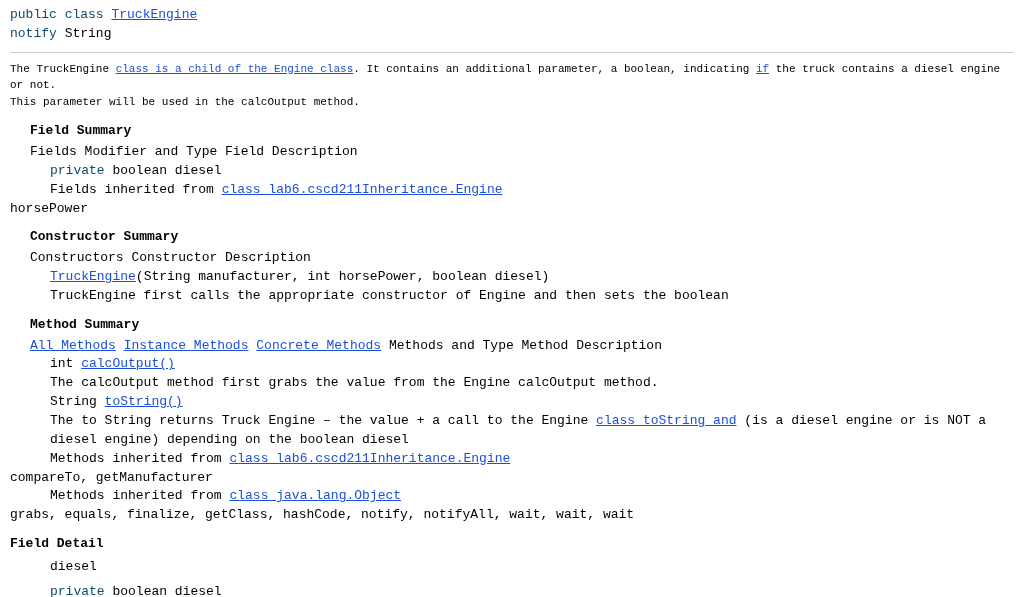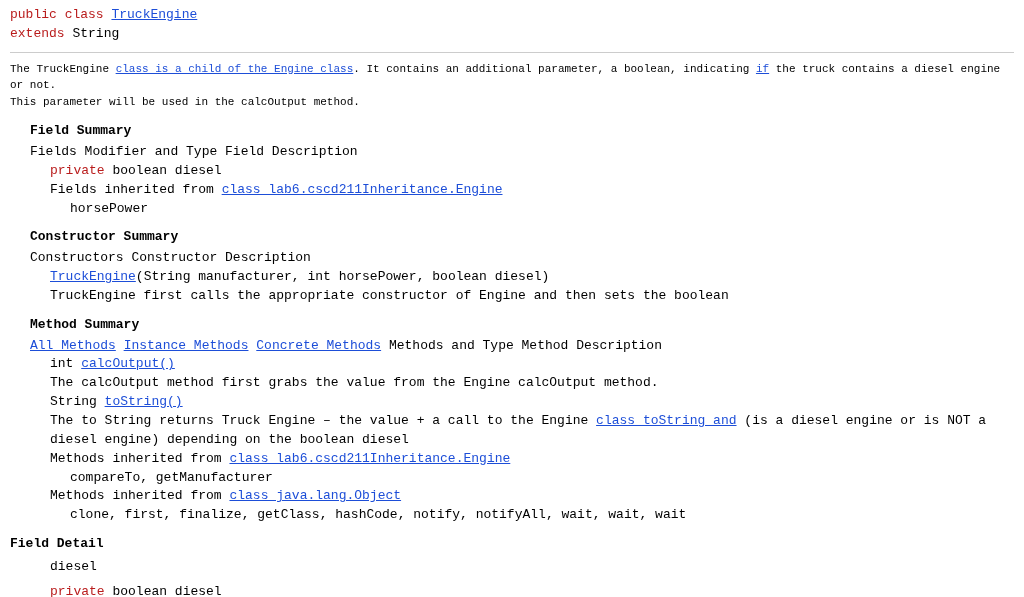--- a/index.html
+++ b/index.html
@@ -7,39 +7,39 @@
       background: #ffffff;
       font-family: 'Courier New', Courier, monospace;
       font-size: 13px;
       color: #000000;
       padding: 6px 10px;
       line-height: 1.45;
     }
     .code-header {
       margin-bottom: 8px;
     }
-    .keyword { color: #b91c1c; font-weight: normal; }
+    .keyword { color: #0c4a6e; font-weight: normal; }
     .link { color: #1d4ed8; text-decoration: underline; cursor: pointer; }
     .description-block {
       margin: 8px 0 12px 0;
       font-family: 'Courier New', Courier, monospace;
       font-size: 11px;
       line-height: 1.5;
     }
     .section-header {
       font-weight: bold;
       margin-left: 20px;
       margin-top: 10px;
       margin-bottom: 2px;
     }
     .table-header {
       margin-left: 20px;
     }
     .indent1 { margin-left: 40px; }
-    .indent2 { margin-left: 60px; }
+    .indent2 { }
     .field-detail-header {
       font-weight: bold;
       margin-top: 10px;
       margin-bottom: 4px;
     }
     .hr-line {
       border: none;
       border-top: 1px solid #cccccc;
       margin: 6px 0;
     }
@@ -49,21 +49,21 @@
 
 <div class="code-header">
   <div>
     <span class="keyword">public</span>
     <span> </span>
     <span class="keyword">class</span>
     <span> </span>
     <span class="link">TruckEngine</span>
   </div>
   <div>
-    <span class="keyword">extends</span>
+    <span class="keyword">notify</span>
     <span> </span>
     <span>String</span>
   </div>
 </div>
 
 <hr class="hr-line">
 
 <div class="description-block">
   <div>
     The TruckEngine <span class="link">class is a child of the Engine class</span>. It contains an additional parameter, a boolean, indicating <span class="link">if</span> the truck contains a diesel engine or not.
@@ -116,21 +116,21 @@
 </div>
 
 <div class="indent1">
   Methods inherited from <span class="link">class lab6.cscd211Inheritance.Engine</span>
 </div>
 <div class="indent2">compareTo, getManufacturer</div>
 
 <div class="indent1">
   Methods inherited from <span class="link">class java.lang.Object</span>
 </div>
-<div class="indent2">clone, first, finalize, getClass, hashCode, notify, notifyAll, wait, wait, wait</div>
+<div class="indent2">grabs, equals, finalize, getClass, hashCode, notify, notifyAll, wait, wait, wait</div>
 
 <div style="margin-top:10px;">
   <div class="field-detail-header">Field Detail</div>
   <div class="indent1">diesel</div>
   <div style="height:6px;"></div>
   <div class="indent1">
     <span class="keyword">private</span>
     <span> boolean diesel</span>
   </div>
 </div>

